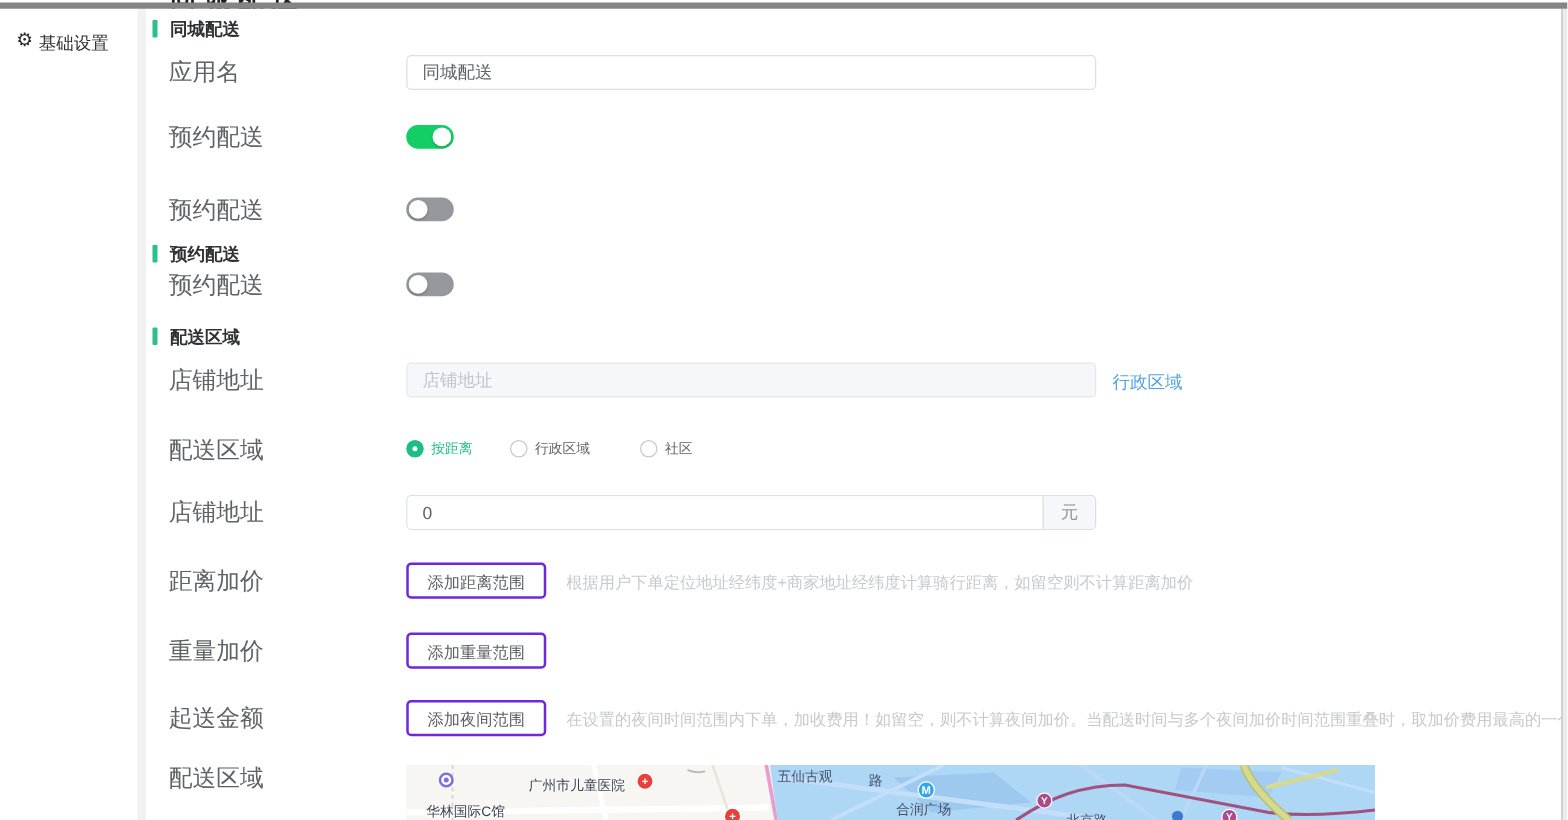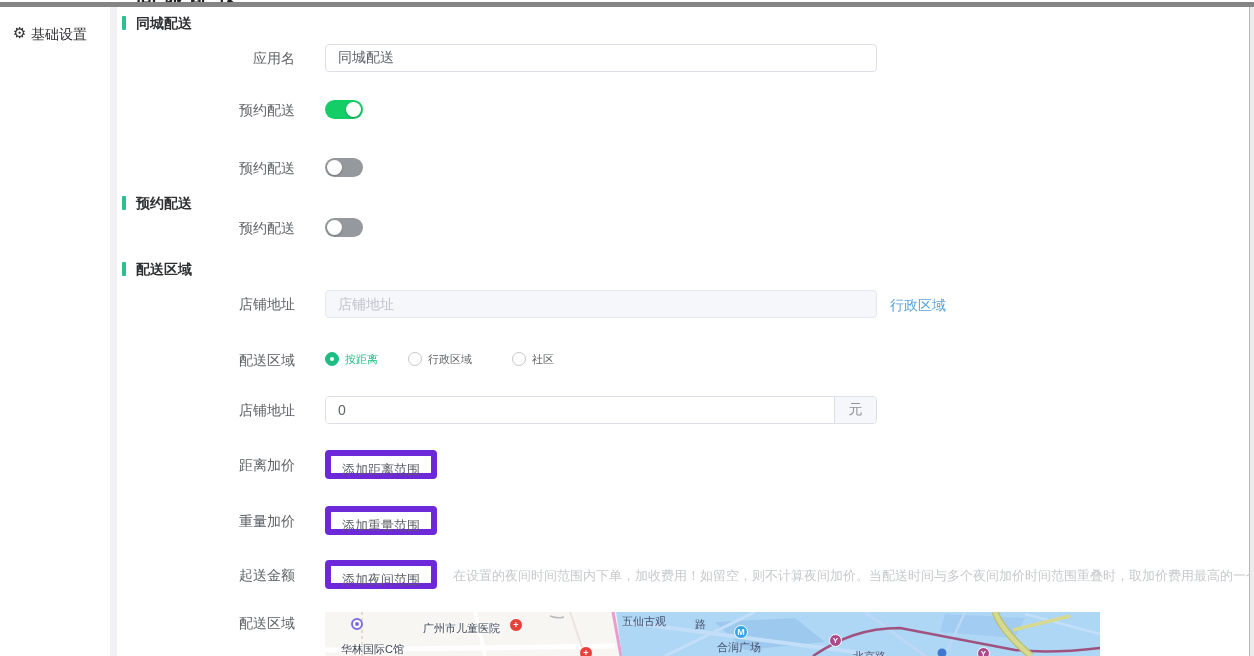--- a/index.html
+++ b/index.html
@@ -19,21 +19,21 @@
   .scroll-strip { position:absolute; right:0; top:7px; width:5px; bottom:0; background:#ececec; border-left:1px solid #b5b5b5; }
 
   .side-item { position:absolute; left:0; top:13px; width:110px; height:28px; cursor:pointer; }
   .side-item .gear { position:absolute; left:13px; top:5px; font-size:15px; color:#2b2b2b; line-height:15px; }
   .side-item .side-label { position:absolute; left:31px; top:6px; font-size:14px; color:#303133; }
 
   
   .sec-bar { position:absolute; left:122px; width:4px; height:14px; background:#2dbf8c; border-radius:1px; }
   .sec-title { position:absolute; left:136px; font-size:14px; font-weight:bold; color:#303133; line-height:15px; }
 
-  .frm-label { position:absolute; width:160px; left:135px; text-align:right; font-size:14px; color:#606266; line-height:15px; }
+  .frm-label { position:absolute; width:160px; left:135px; text-align:left; font-size:19px; color:#606266; line-height:15px; }
 
   .txt-input { position:absolute; left:325px; width:552px; height:28px; border:1px solid #dcdfe6; border-radius:4px;
                background:#fff; font-size:14px; color:#5f6368; padding:0 12px; outline:none;
                font-family:"Liberation Sans","DejaVu Sans",sans-serif; }
   .txt-input.disabled { background:#f5f7fa; border-color:#e4e7ed; color:#c0c4cc; }
   .txt-input::placeholder { color:#c0c4cc; }
 
   .grp { position:absolute; left:325px; width:552px; height:28px; border:1px solid #dcdfe6; border-radius:4px; background:#fff; display:flex; overflow:hidden; }
   .grp input { flex:1; border:none; outline:none; font-size:14px; color:#5f6368; padding:0 12px; background:#fff;
                font-family:"Liberation Sans","DejaVu Sans",sans-serif; }
@@ -47,21 +47,21 @@
                   box-shadow:0 1px 2px rgba(0,0,0,.25); }
   .toggle.on .knob { right:2px; } .toggle.off .knob { left:2px; }
 
   .radio { position:absolute; width:14px; height:14px; border-radius:50%; cursor:pointer; }
   .radio.sel { background:#1dbe83; border:1px solid #1dbe83; }
   .radio.sel::after { content:""; position:absolute; left:4px; top:4px; width:4px; height:4px; border-radius:50%; background:#fff; }
   .radio.un { background:#fff; border:1px solid #c6c8cc; }
   .radio-lbl { position:absolute; font-size:11px; line-height:15px; cursor:pointer; }
   .radio-lbl.sel { color:#1dbe83; } .radio-lbl.un { color:#606266; }
 
-  .btn { position:absolute; left:325px; width:112px; height:29px; background:#fff; border:6px solid #6d28d9;
+  .btn { position:absolute; left:325px; width:112px; height:29px; background:#fff; border:2px solid #6d28d9;
          border-radius:4px; font-size:13px; color:#5a5e66; cursor:pointer; text-align:center; line-height:27px;
          font-family:"Liberation Sans","DejaVu Sans",sans-serif; }
   .hint { position:absolute; left:453px; right:4px; font-size:13px; color:#c7c9cc; line-height:15px;
           white-space:nowrap; overflow:hidden; }
   .link { position:absolute; left:890px; font-size:14px; color:#58a3dc; cursor:pointer; text-decoration:none; }
 
   
   .map { position:absolute; left:325px; top:612px; width:775px; height:44px; overflow:hidden; background:#f8f6f2; }
   .map svg { position:absolute; left:0; top:0; }
   .map-lbl { position:absolute; font-size:11px; color:#3b4453; white-space:nowrap;
@@ -136,20 +136,21 @@
   <span class="radio-lbl un" style="left:532px;top:352px">社区</span>
 
   <div class="frm-label" style="top:403px">店铺地址</div>
   <div class="grp" style="top:396px">
     <input value="0" style="">
     <div class="append">元</div>
   </div>
 
   <div class="frm-label" style="top:458px">距离加价</div>
   <button class="btn" style="top:450px">添加距离范围</button>
+  <div class="hint" style="top:458px">根据用户下单定位地址经纬度+商家地址经纬度计算骑行距离，如留空则不计算距离加价</div>
 
   <div class="frm-label" style="top:514px">重量加价</div>
   <button class="btn" style="top:506px">添加重量范围</button>
 
   <div class="frm-label" style="top:568px">起送金额</div>
   <button class="btn" style="top:560px">添加夜间范围</button>
   <div class="hint" style="top:568px">在设置的夜间时间范围内下单，加收费用！如留空，则不计算夜间加价。当配送时间与多个夜间加价时间范围重叠时，取加价费用最高的一个。当开启预约时间且细分时间设置为天时，夜间加价费用按天计算</div>
 
   <div class="frm-label" style="top:616px">配送区域</div>
 

